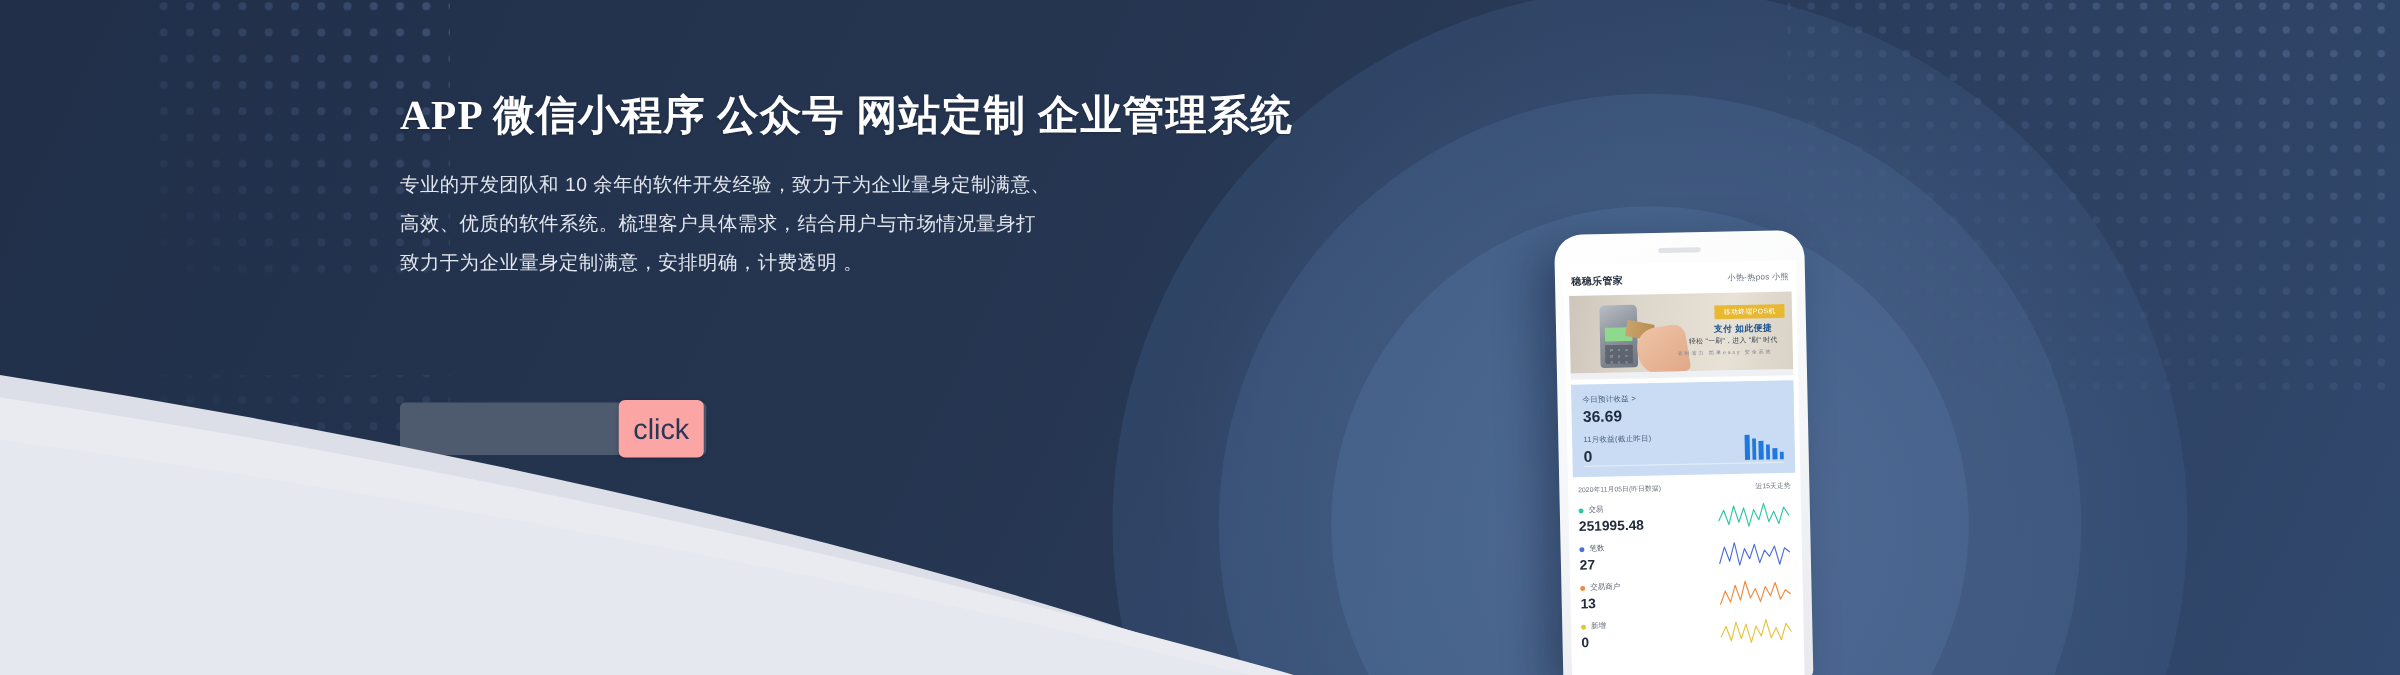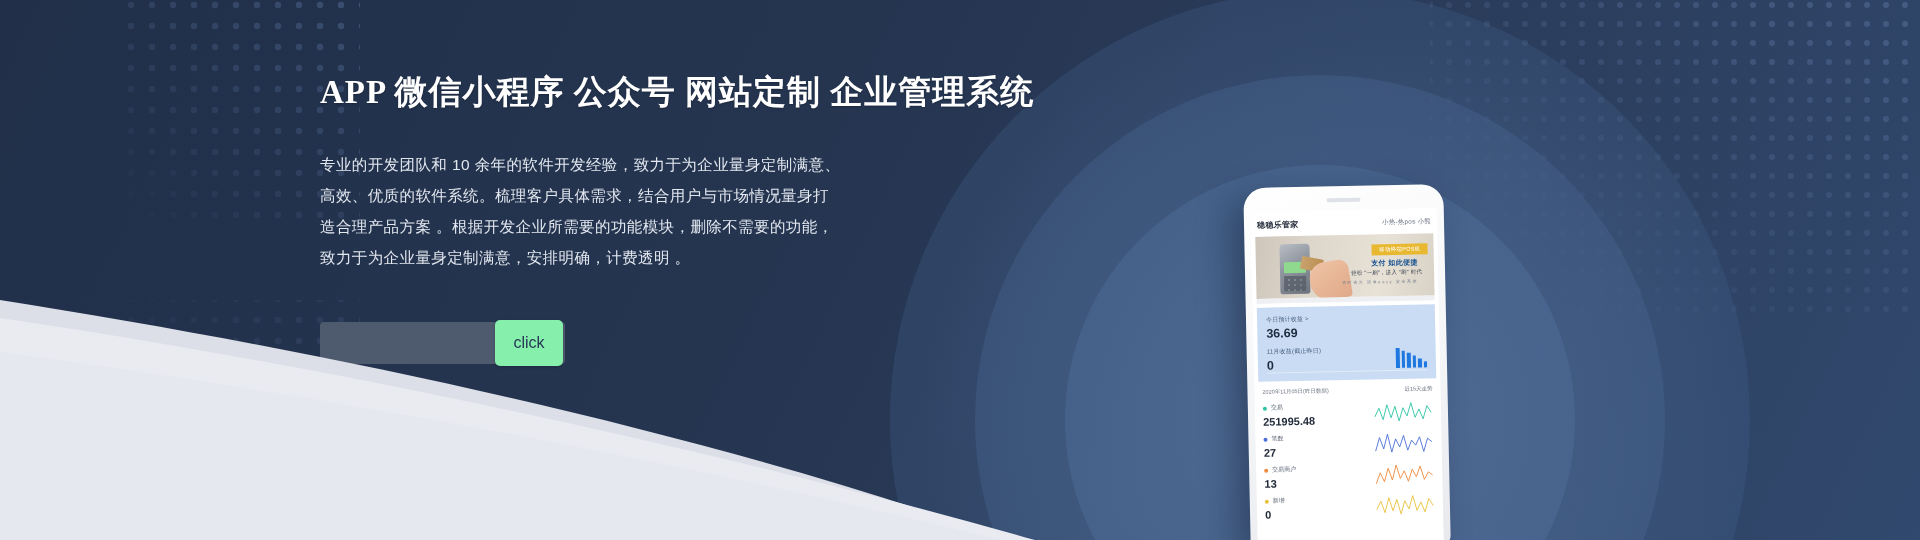--- a/index.html
+++ b/index.html
@@ -31,21 +31,21 @@
     font-family:"Liberation Serif", serif;
     font-weight:bold;
     font-size:33px;
     color:#ffffff;
     letter-spacing:1px;
     white-space:nowrap;
     text-shadow:0 1px 2px rgba(0,0,0,.25);
   }
 
   .paragraph {
-    margin-top:34px;
+    margin-top:18px;
     color:#e2e7ef;
     font-size:15.5px;
     line-height:31px;
     letter-spacing:.4px;
   }
   .paragraph .pline { display:block; white-space:nowrap; }
 
   
   .searchbar {
     position:absolute;
@@ -62,25 +62,25 @@
     padding:0 14px;
     color:#e8ecf3;
     font-size:14px;
     font-family:"Liberation Sans", sans-serif;
   }
   .searchbar input::placeholder { color:#8d99ab; }
   .click-btn {
     position:absolute;
     left:495px; top:320px;
     width:68px; height:46px;
-    background:#86efac;
+    background:#fca5a5;
     border:none;
     border-radius:5px;
     color:#273755;
-    font-size:16px;
+    font-size:23px;
     font-family:"Liberation Sans", sans-serif;
     cursor:pointer;
     z-index:7;
     box-shadow:0 1px 3px rgba(0,0,0,.18);
     text-align:center;
   }
 
   
   .phone {
     position:absolute;
@@ -280,21 +280,20 @@
     <rect x="120" y="-10" width="240" height="230" fill="url(#dotsA)" mask="url(#mTL)" opacity="0.85"></rect>
     <rect x="60" y="300" width="300" height="250" fill="url(#dotsA)" mask="url(#mBL)" opacity="0.85"></rect>
     <rect x="1430" y="-10" width="500" height="330" fill="url(#dotsB)" mask="url(#mR)" opacity="0.75"></rect>
   </svg>
 
   <div class="content">
     <div class="headline">APP 微信小程序 公众号 网站定制 企业管理系统</div>
     <div class="paragraph">
       <span class="pline">专业的开发团队和 10 余年的软件开发经验，致力于为企业量身定制满意、</span>
       <span class="pline">高效、优质的软件系统。梳理客户具体需求，结合用户与市场情况量身打</span>
-      <span class="pline">造合理产品方案 。根据开发企业所需要的功能模块，删除不需要的功能，</span>
       <span class="pline">致力于为企业量身定制满意，安排明确，计费透明 。</span>
     </div>
   </div>
 
   <div class="searchbar">
     <input type="text" value="" placeholder="" style="">
   </div>
   <button class="click-btn">click</button>
 
   <div class="phone">

